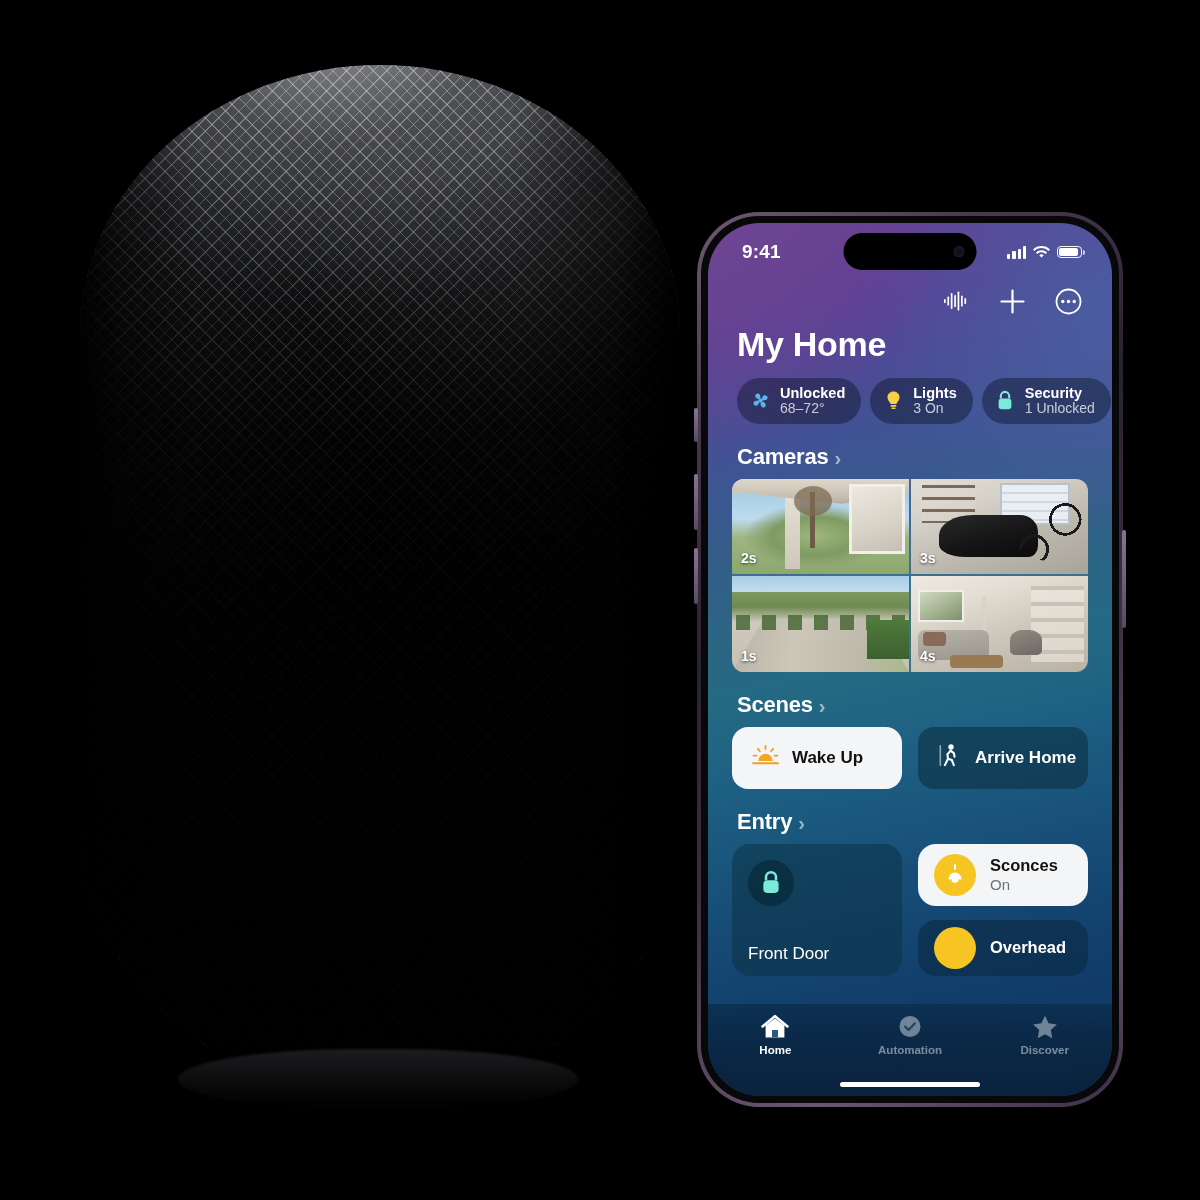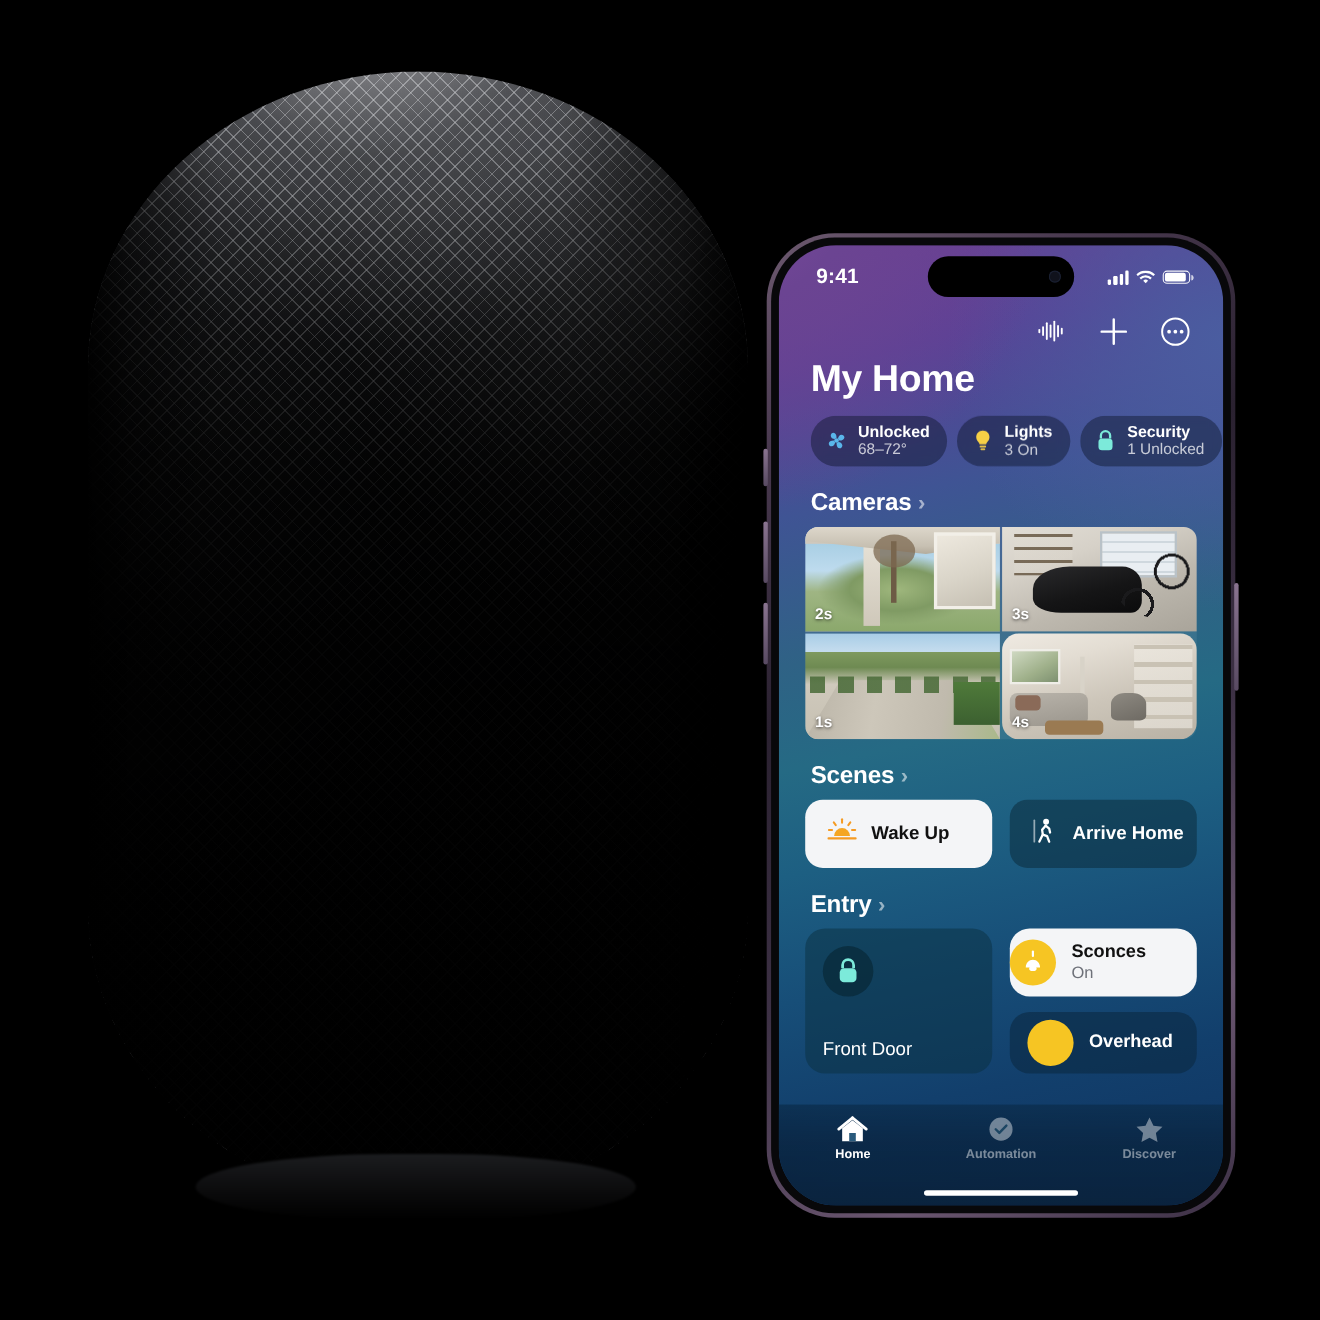--- a/index.html
+++ b/index.html
@@ -182,21 +182,21 @@
       linear-gradient(180deg,#a8cde6 0%, #c4dcee 17%, rgba(0,0,0,0) 17%),
       linear-gradient(180deg, rgba(0,0,0,0) 17%, #7f9a5f 17%, #6e8a52 32%, #cfc9bc 48%, #c6c0b2 100%); }
   .cam3::before{ content:""; position:absolute; left:0; top:44%; width:100%; height:56%;
     background:linear-gradient(100deg,#b9b3a6 0%, #cdc7ba 36%, #c0baad 70%, #a9b88a 100%);
     clip-path:polygon(18% 0,82% 0,100% 100%,0 100%); }
   .cam3 .hedge{ position:absolute; right:0; top:46%; width:24%; height:40%;
     background:linear-gradient(180deg,#4f7a3a,#3c6030); }
   .cam3 .bushes{ position:absolute; left:2%; top:40%; width:96%; height:16%;
     background:repeating-linear-gradient(90deg, rgba(72,106,55,.85) 0 14px, rgba(0,0,0,0) 14px 26px); }
 
-  .cam4{ background:linear-gradient(165deg,#efeae2 0%, #e3ddd3 26%, #cdc6ba 58%, #b8b1a4 100%);border-radius:15px; }
+  .cam4{ background:linear-gradient(165deg,#efeae2 0%, #e3ddd3 26%, #cdc6ba 58%, #b8b1a4 100%); }
   .cam4 .art{ position:absolute; left:4%; top:14%; width:26%; height:34%;
     background:linear-gradient(150deg,#cfd9c2,#9fb08a 60%,#7d9070); border:2px solid #efeee8; }
   .cam4 .sofa{ position:absolute; left:4%; top:56%; width:40%; height:32%;
     background:linear-gradient(170deg,#b9b4ab,#9a958c); border-radius:7px; }
   .cam4 .pillow{ position:absolute; left:7%; top:58%; width:13%; height:15%;
     background:#8a6a58; border-radius:4px; }
   .cam4 .table{ position:absolute; left:22%; top:82%; width:30%; height:14%;
     background:#9a7a52; border-radius:4px; }
   .cam4 .shelf{ position:absolute; right:2%; top:10%; width:30%; height:80%;
     background:repeating-linear-gradient(180deg,#c9c2b4 0 4px, rgba(240,236,228,.6) 4px 16px); }
@@ -218,21 +218,21 @@
   .tile-door{
     background:rgba(10,48,64,0.50); border-radius:18px; height:132px;
     position:relative; padding:16px;
   }
   .door-badge{ width:46px; height:46px; border-radius:50%; background:rgba(5,32,44,0.55);
     display:flex; align-items:center; justify-content:center; }
   .door-name{ position:absolute; left:16px; bottom:12px; font-size:17px; font-weight:400; color:#fff; }
   .right-col{ display:flex; flex-direction:column; gap:14px; }
   .card-light{
     background:#f4f5f7; border-radius:18px; height:62px;
-    display:flex; align-items:center; gap:14px; 
+    display:flex; align-items:center; gap:14px; padding-left:16px;
   }
   .card-dark{
     background:rgba(11,42,68,0.62); border-radius:18px; height:56px;
     display:flex; align-items:center; gap:14px; padding-left:16px;
   }
   .bulb-circle{ width:42px; height:42px; border-radius:50%; background:#f6c523;
     display:flex; align-items:center; justify-content:center; flex:0 0 42px; }
   .bulb-circle.half{ width:42px; height:42px; }
   .card-txt{ line-height:1.18; }
   .card-name{ font-size:16.5px; font-weight:700; color:#111; }

